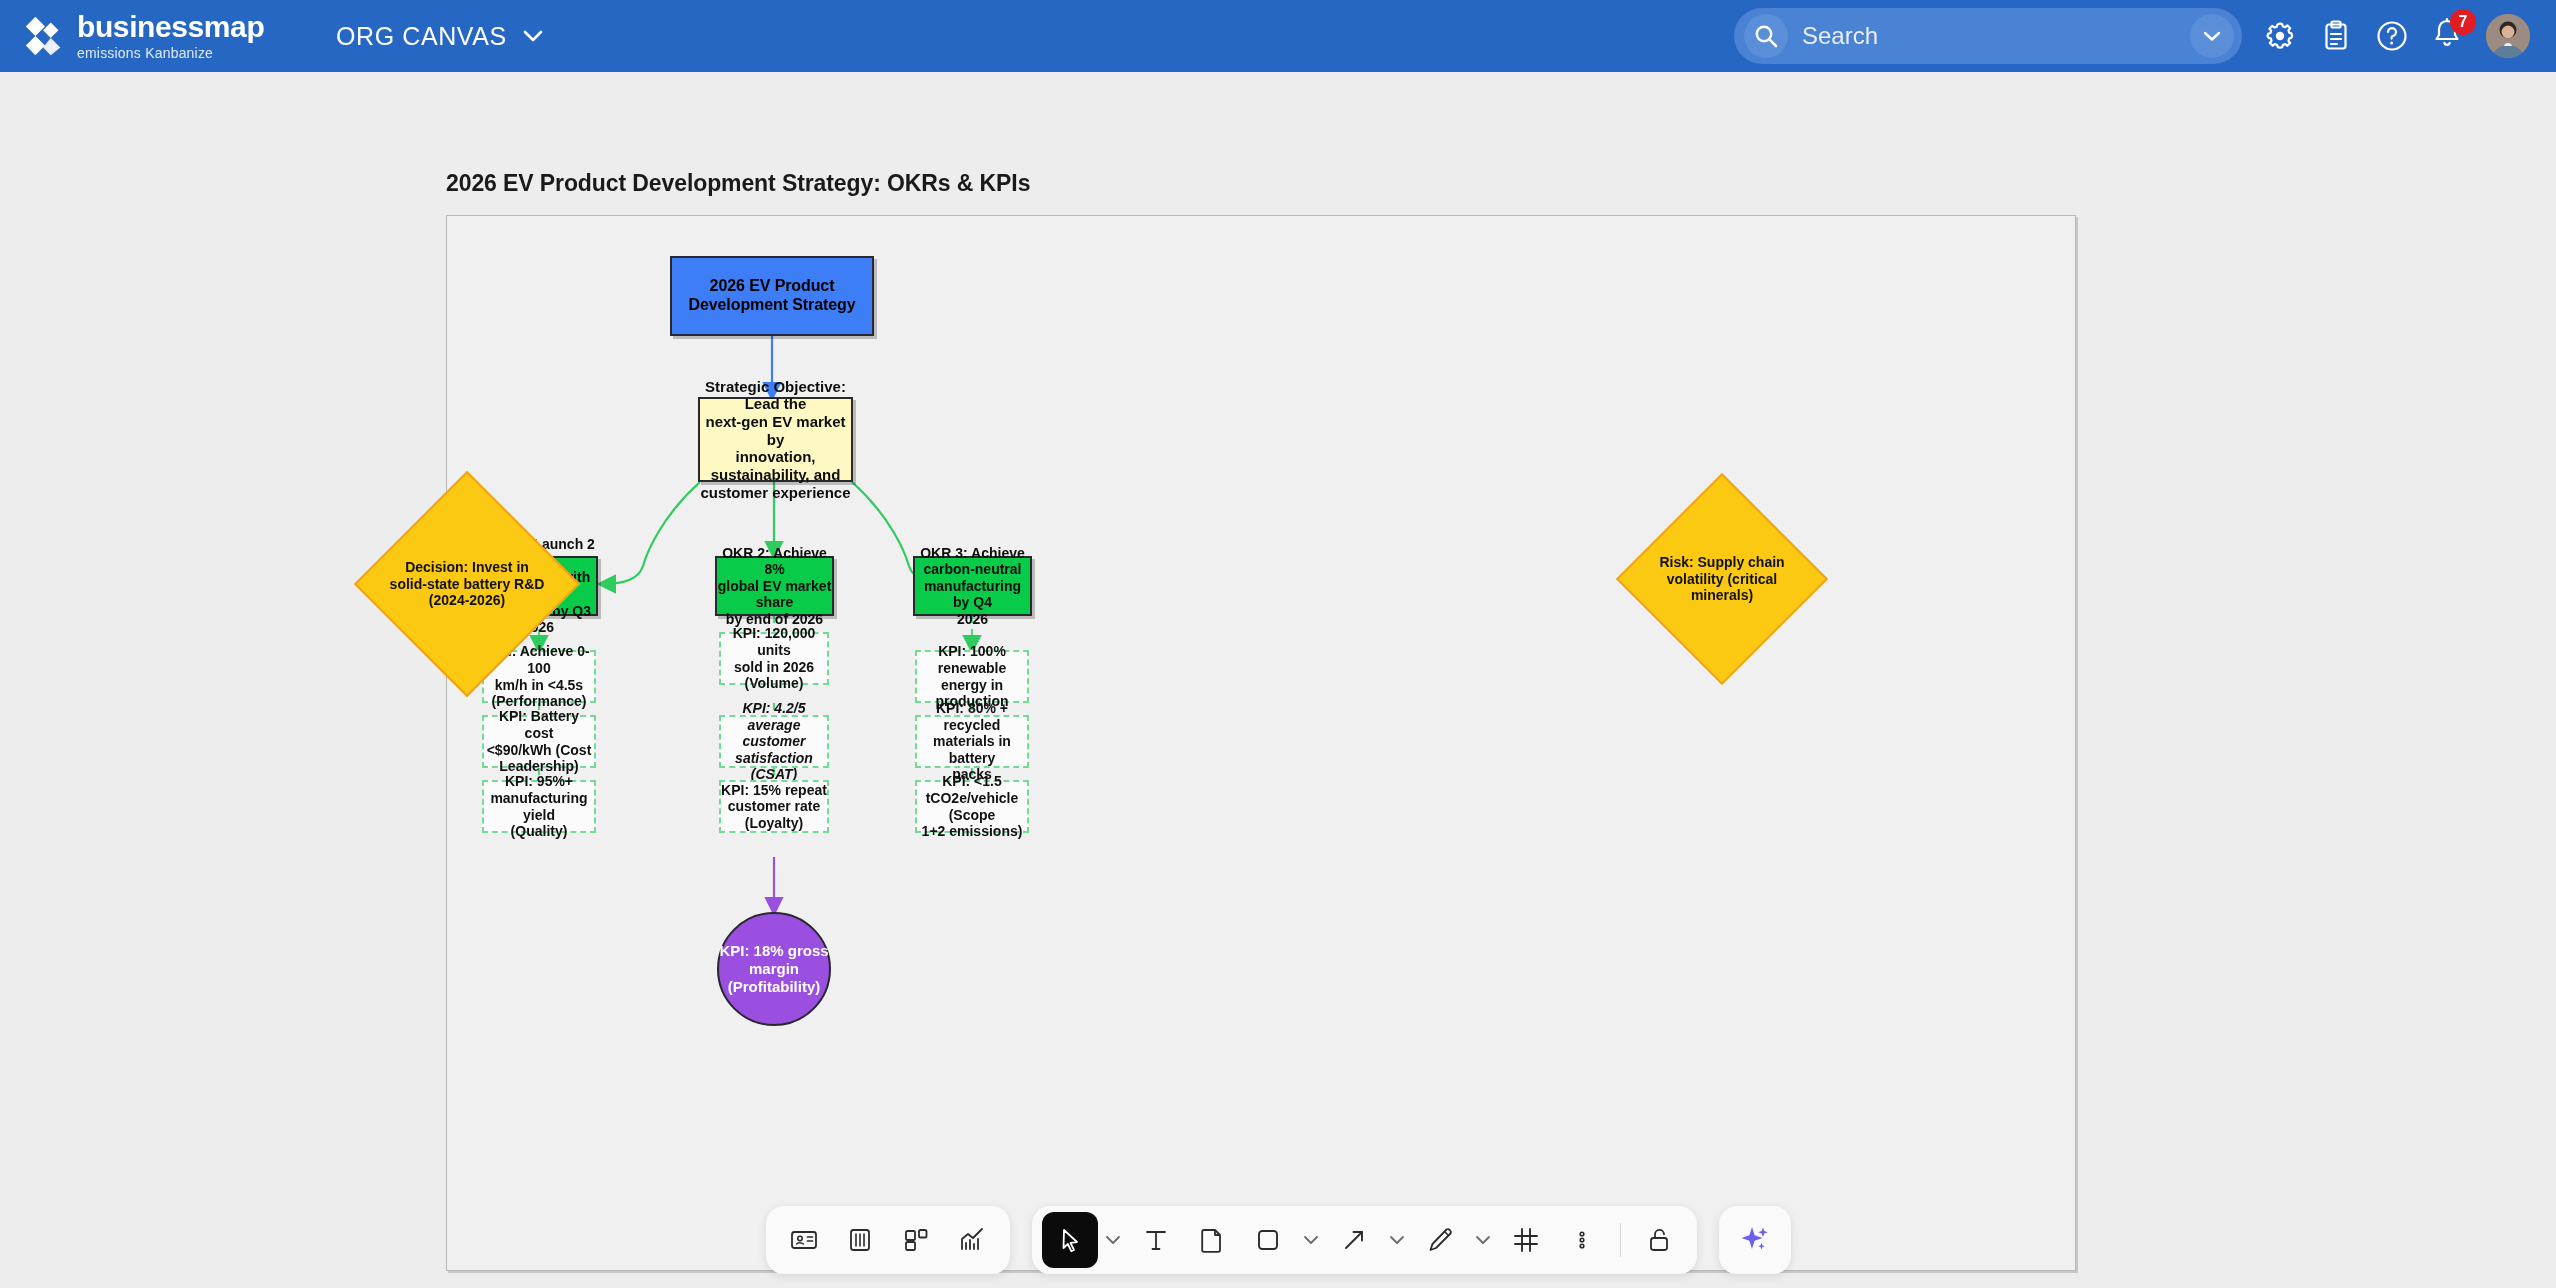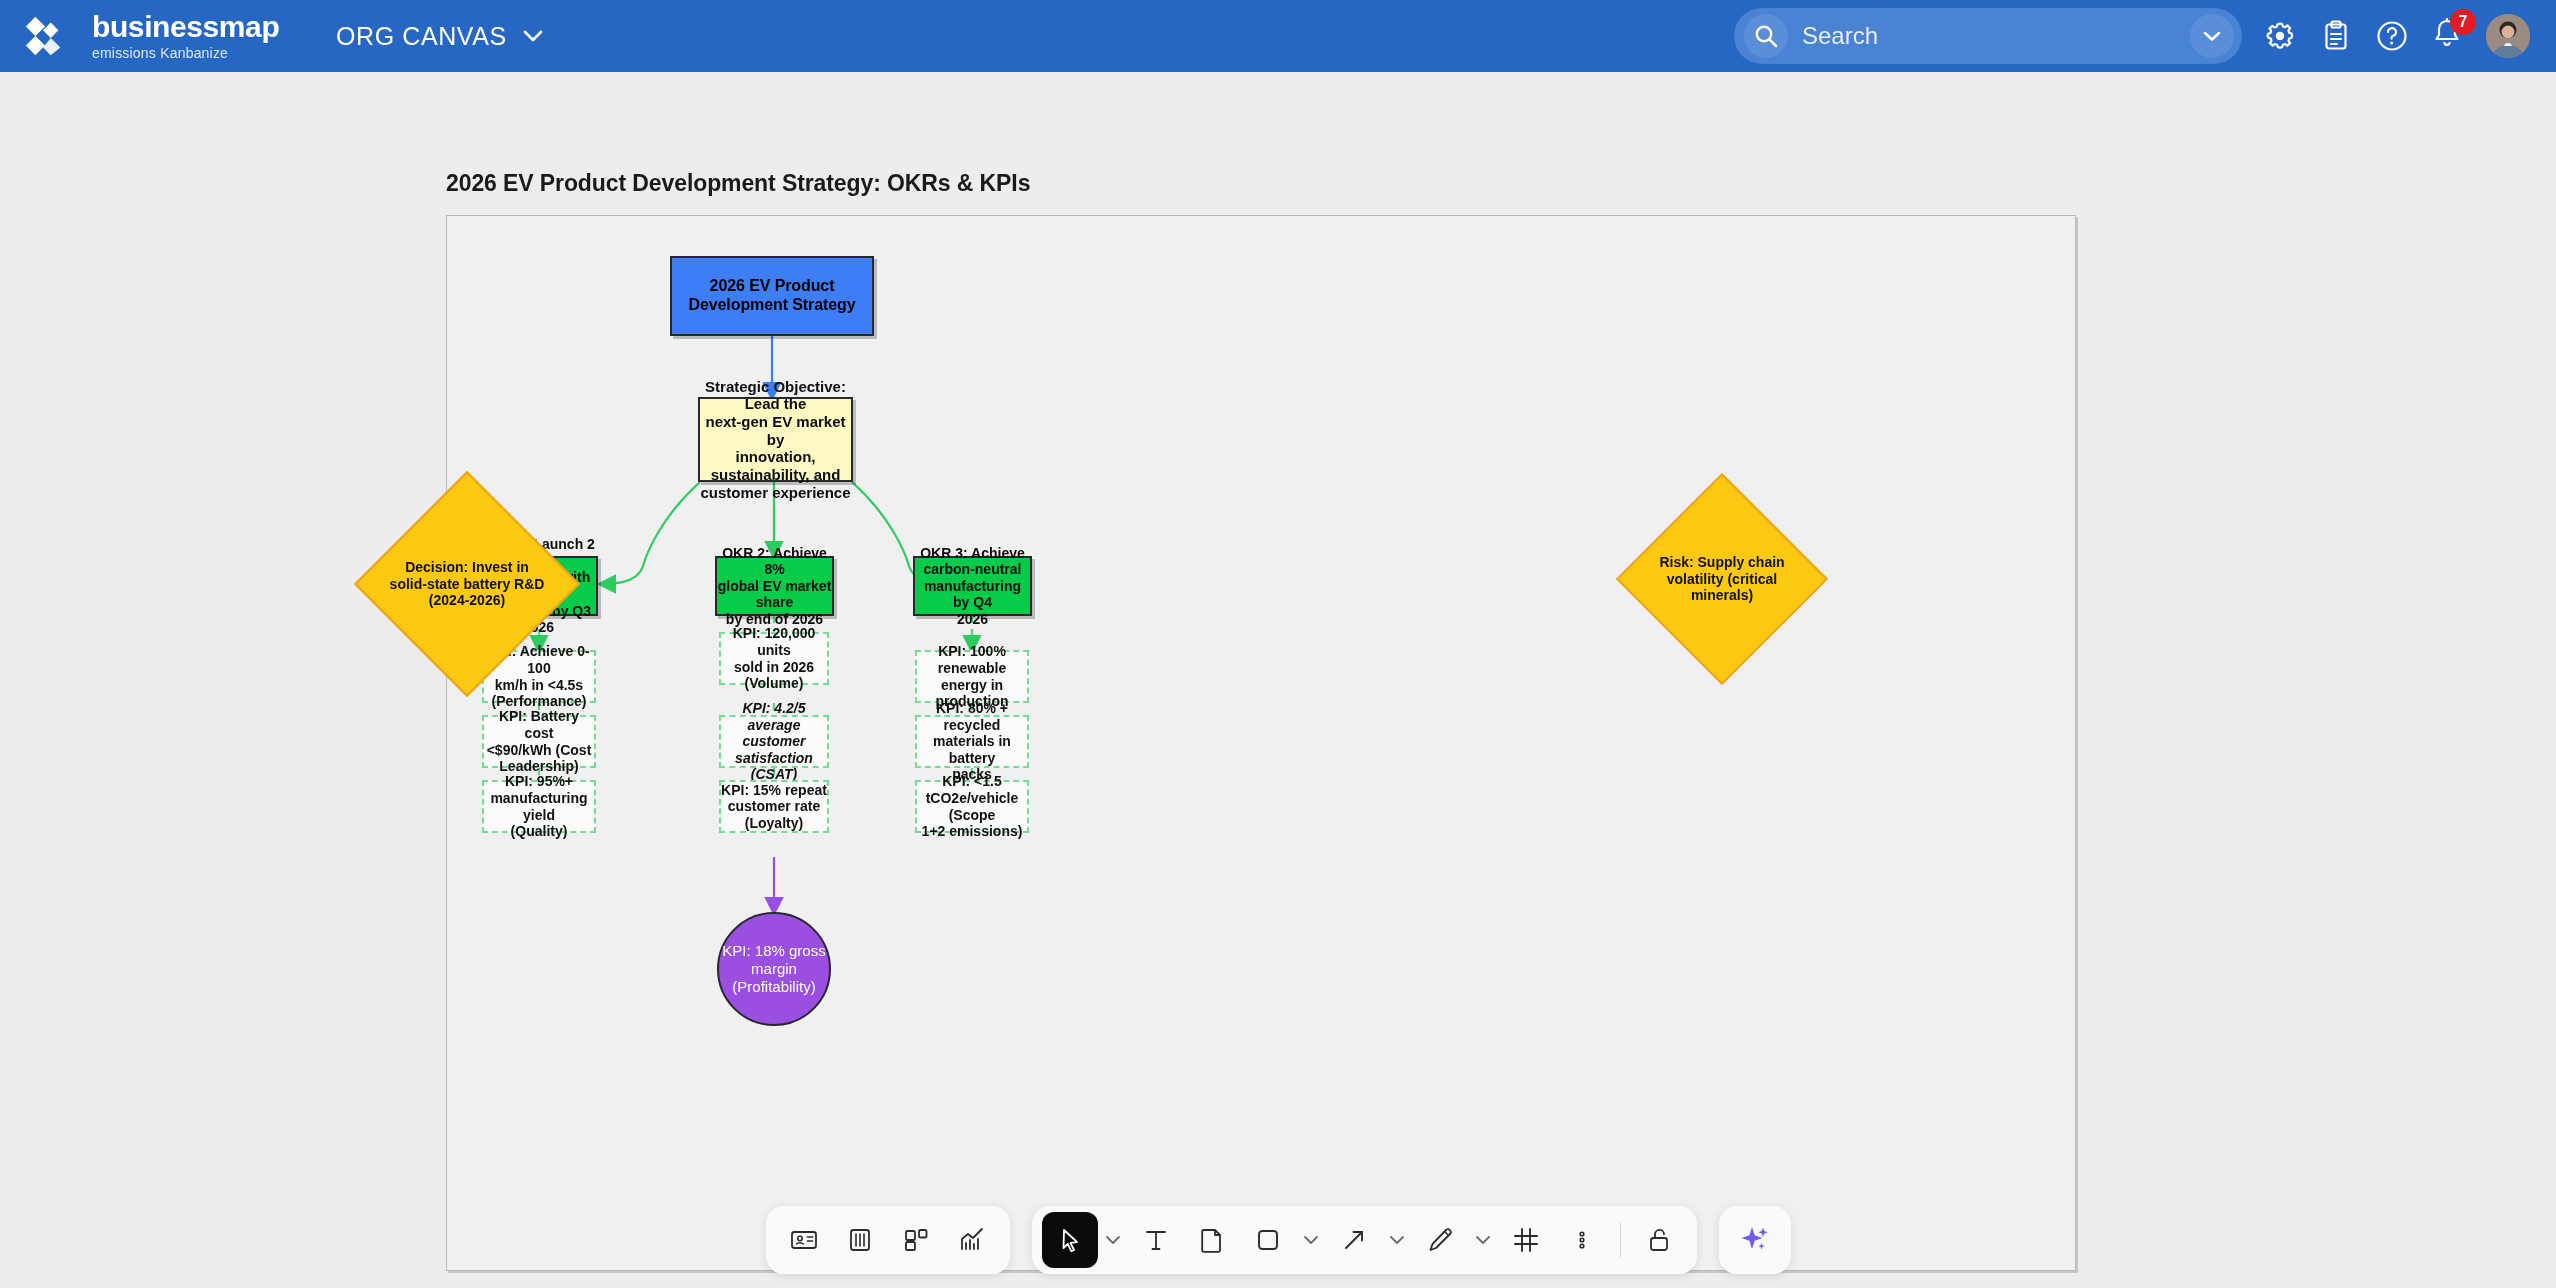--- a/index.html
+++ b/index.html
@@ -11,21 +11,21 @@
   }
 
   
   .topbar {
     position: absolute; left: 0; top: 0;
     width: 2556px; height: 72px;
     background: #2767c4;
     display: flex; align-items: center;
   }
   .brand {
-    display: flex; align-items: center; gap: 24px;
+    display: flex; align-items: center; gap: 9px;
     margin-left: 22px; width: 290px;
   }
   .brand-logo { width: 46px; height: 46px; flex: 0 0 46px; }
   .brand-text { display: flex; flex-direction: column; line-height: 1; }
   .brand-name {
     color: #fff; font-size: 30px; font-weight: 700; letter-spacing: -0.4px;
   }
   .brand-sub {
     color: #dfe9f8; font-size: 14px; margin-top: 4px; letter-spacing: 0.2px;
   }
@@ -130,21 +130,21 @@
     transform: rotate(45deg); transform-origin: center;
   }
   .n-diamond .node-label {
     position: relative; z-index: 2;
     color: #111; font-size: 14px; font-weight: 700;
   }
 
   .n-circle {
     background: #9a4fe0; border: 2px solid #28282e; border-radius: 50%;
   }
-  .n-circle .node-label { color: #fff; font-size: 15px; font-weight: 400; }
+  .n-circle .node-label { color: #fff; font-size: 15px; font-weight: 700; }
 
   
   .toolbar-row {
     position: absolute; left: 0; bottom: 14px; width: 2556px;
     display: flex; align-items: center; justify-content: center; gap: 22px;
   }
   .tool-group {
     background: #fafafa; border-radius: 18px;
     box-shadow: 0 2px 10px rgba(0,0,0,0.10);
     display: flex; align-items: center; height: 68px; padding: 0 10px;

